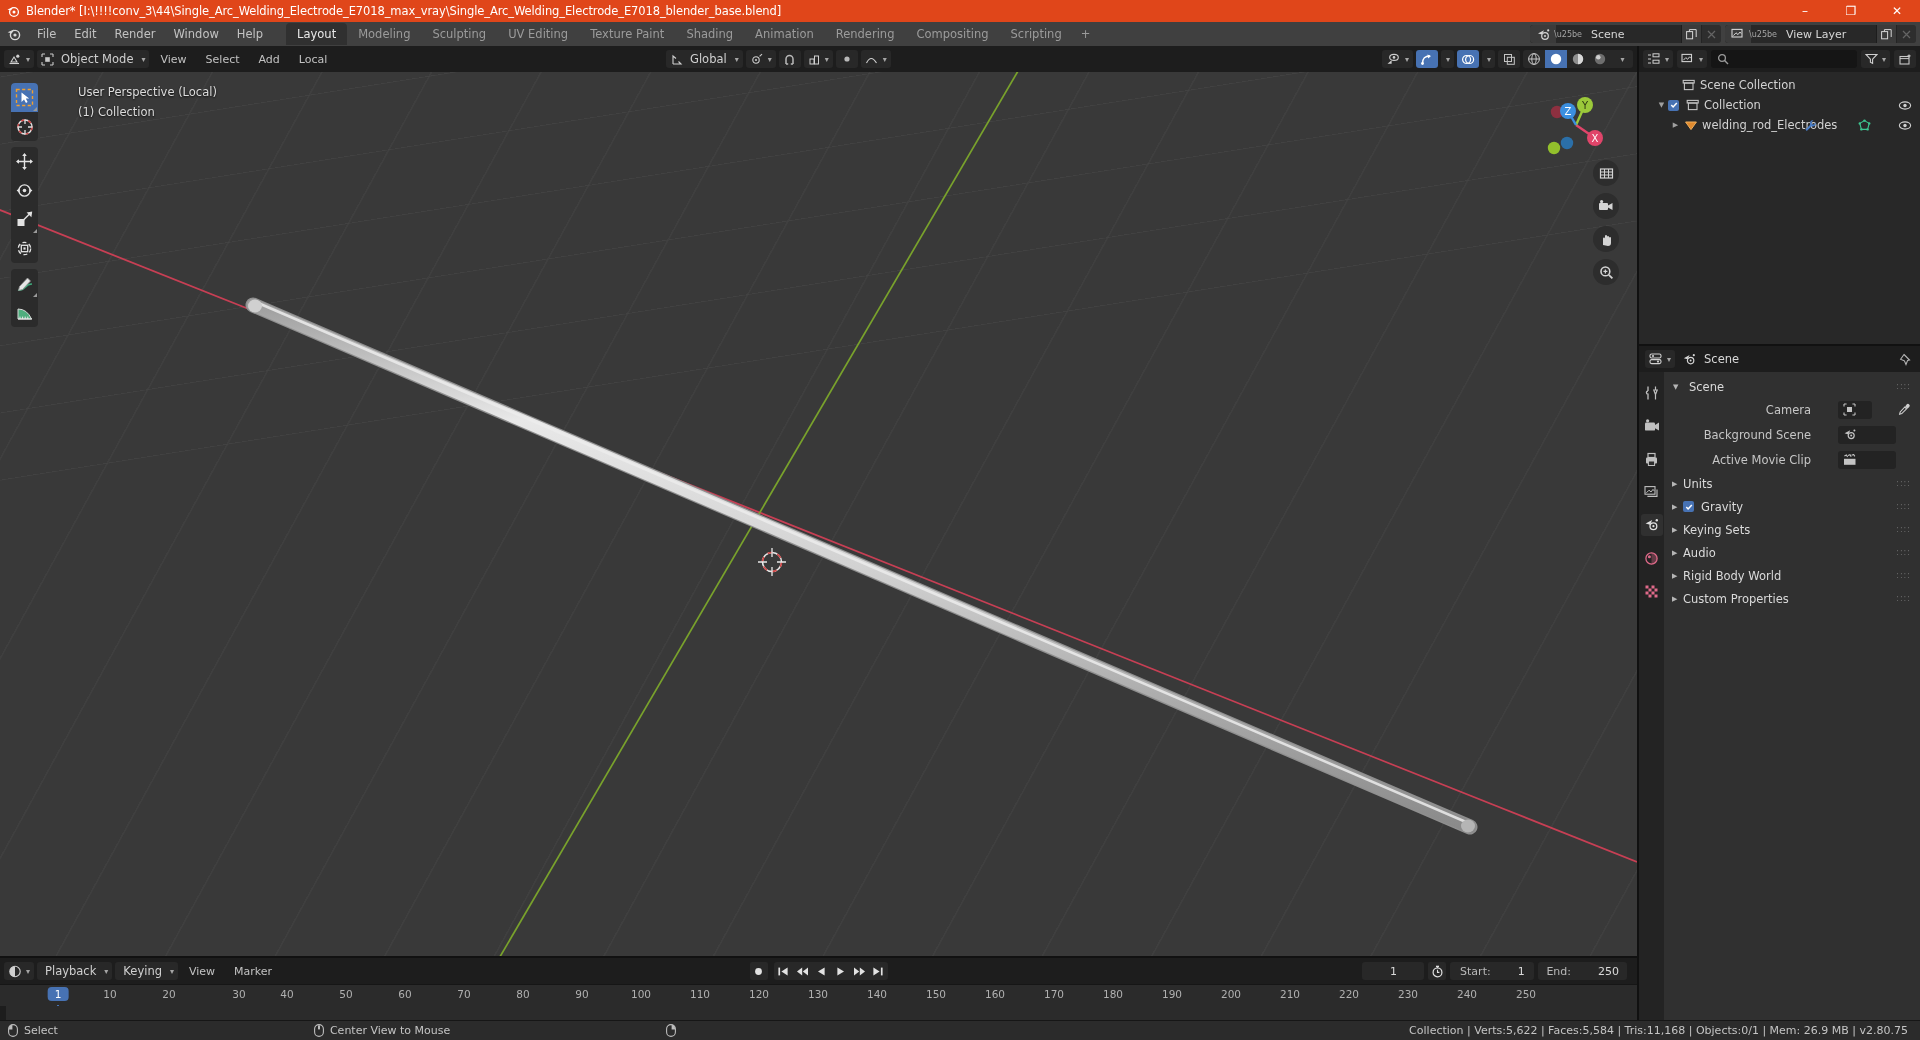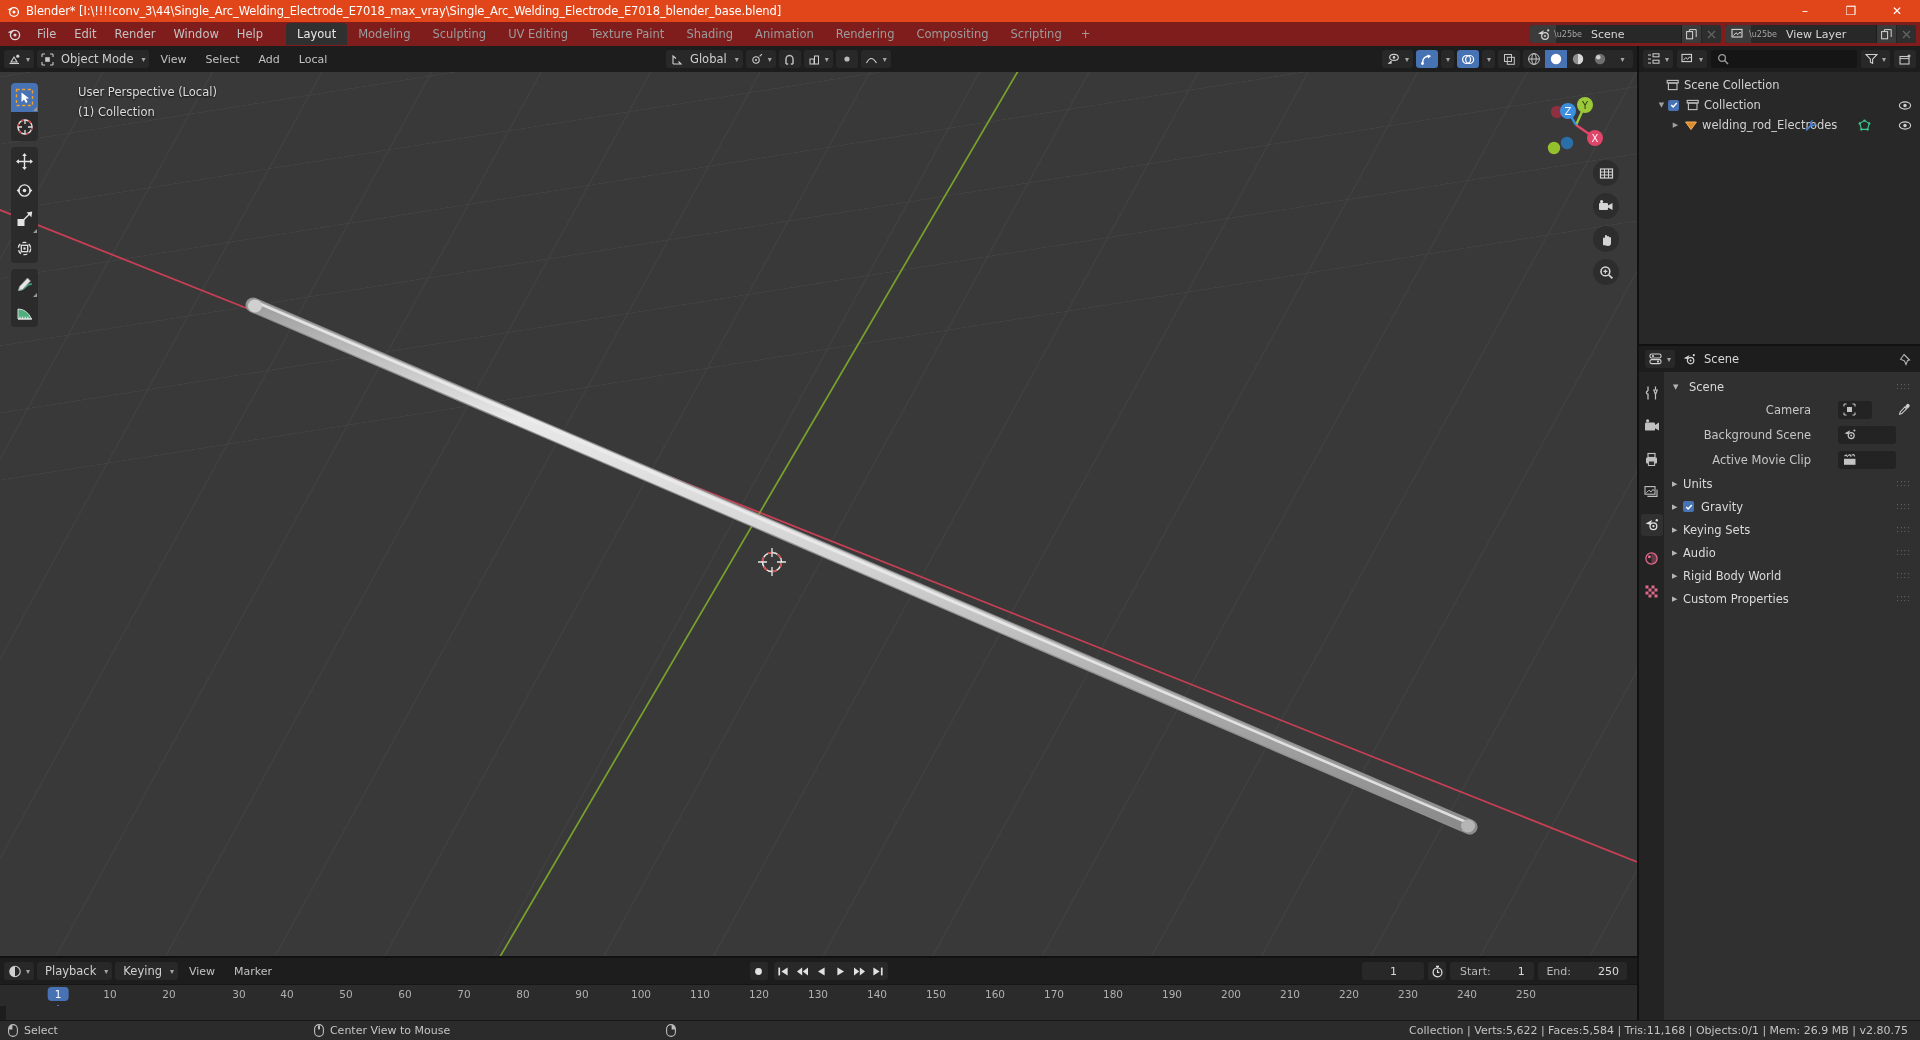--- a/index.html
+++ b/index.html
@@ -17,21 +17,21 @@
     height: 22px; background:#e0461a; display:flex; align-items:center;
     padding-left:6px; flex:0 0 22px; position:relative;
   }
   .titlebar .tlogo { width:14px;height:14px;margin-right:6px; }
   .titlebar .ttext { font-size:11.5px; color:#fff; white-space:nowrap; letter-spacing:-0.1px; }
   .wbtns { position:absolute; right:0; top:0; height:22px; display:flex; }
   .wbtn { width:46px;height:22px;display:flex;align-items:center;justify-content:center;color:#fff;font-size:12px; }
 
   
   .menubar {
-    height:24px; background:#7f1d1d; display:flex; align-items:center;
+    height:24px; background:#404040; display:flex; align-items:center;
     flex:0 0 24px; position:relative; padding-left:4px;
   }
   .bicon { width:20px;height:20px;display:flex;align-items:center;justify-content:center;margin-right:4px; }
   .mitem { font-size:11.5px;color:#c2c2c2;padding:3px 9px;border-radius:3px;white-space:nowrap; }
   .wstabs { display:flex; align-items:center; margin-left:14px; height:24px; }
   .wstab { font-size:11.5px;color:#9b9b9b;padding:4px 11px;white-space:nowrap;height:22px;display:flex;align-items:center; }
   .wstab.active { background:#303030;color:#e8e8e8;border-radius:4px 4px 0 0; }
   .wstab.plus{color:#9b9b9b;padding:4px 8px;}
   .menubar-right { position:absolute; right:4px; top:0; height:24px; display:flex; align-items:center; gap:4px; }
   .dblock { display:flex;align-items:center;height:18px;background:#282828;border-radius:3px;overflow:hidden; }
@@ -728,21 +728,21 @@
           <div class="sqbtn">
             <svg width="13" height="13" viewBox="0 0 13 13">
                 <rect x="1" y="3.5" width="9" height="7.5" fill="none" stroke="#c9c9c9" stroke-width="1.1"></rect>
                 <path d="M1 5.6 H10" stroke="#c9c9c9" stroke-width="1"></path>
                 <path d="M10 1.4 V4.4 M8.5 2.9 H11.5" stroke="#c9c9c9" stroke-width="1.1"></path>
               </svg>
           </div>
         </div>
         <div class="ol-body">
 
-          <div class="ol-row" style="padding-left:12px;">
+          <div class="ol-row" style="padding-left:28px;">
             <span class="tri"></span>
             <span class="ol-ico">
               <svg width="14" height="13" viewBox="0 0 14 13">
                   <rect x="1.2" y="1.4" width="11" height="2.6" fill="none" stroke="#c4c4c4" stroke-width="1.1"></rect>
                   <rect x="2.4" y="4" width="8.6" height="6.6" fill="none" stroke="#c4c4c4" stroke-width="1.1"></rect>
                 </svg>
             </span>
             <span class="ol-name">Scene Collection</span>
           </div>
 

